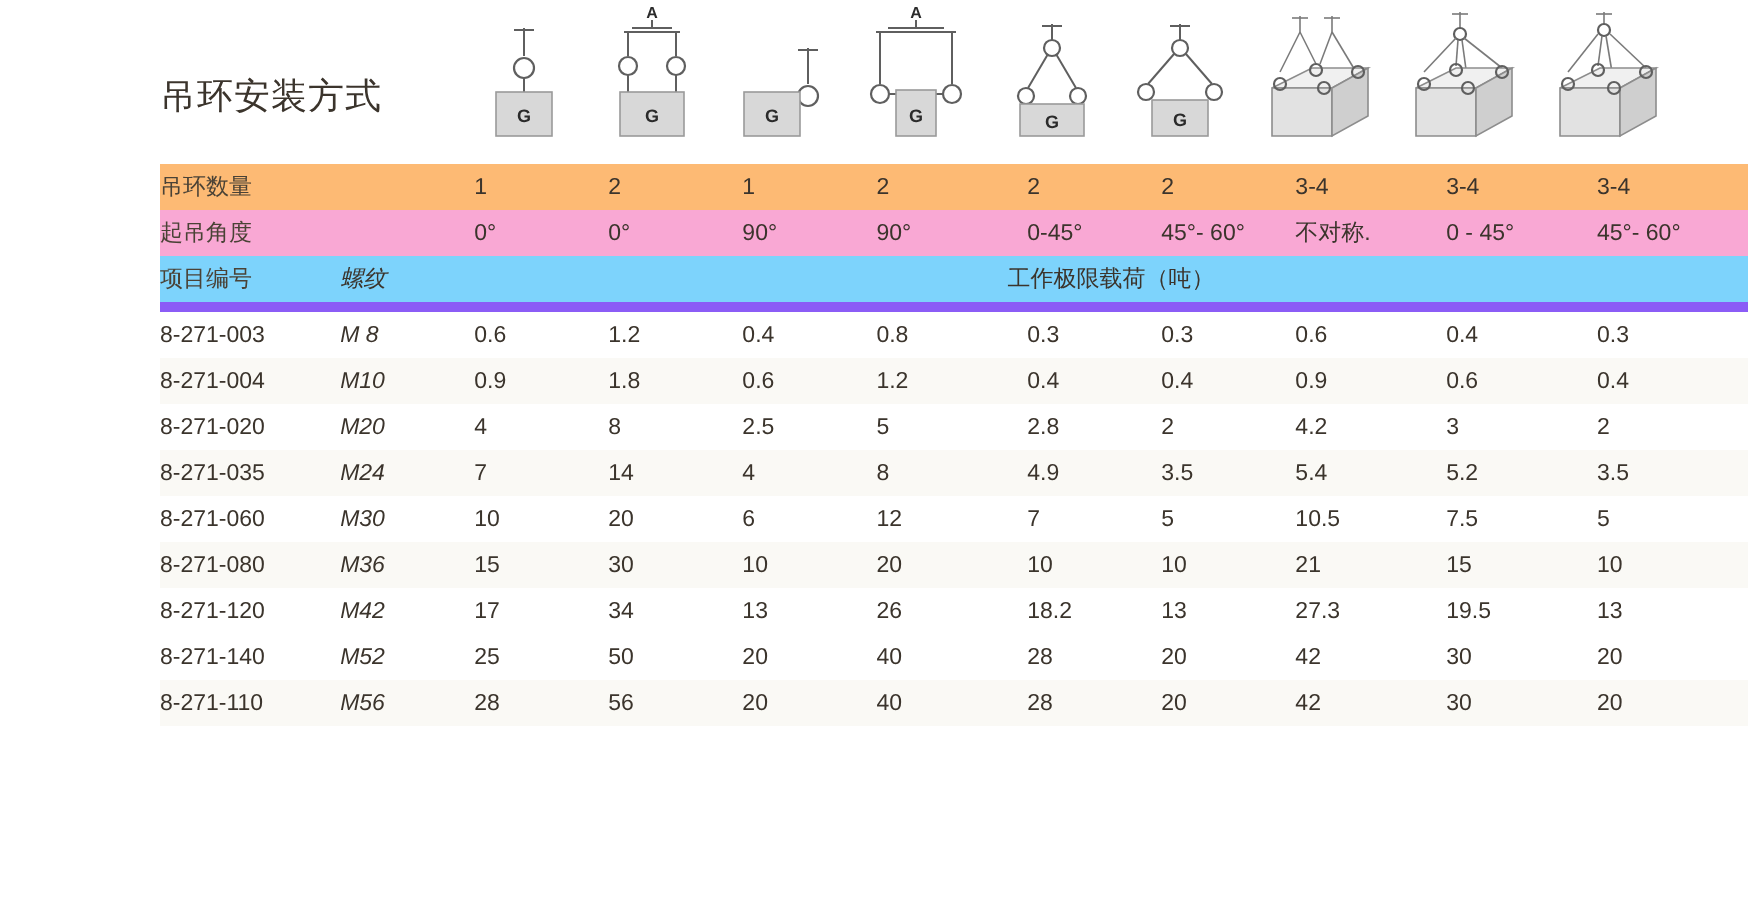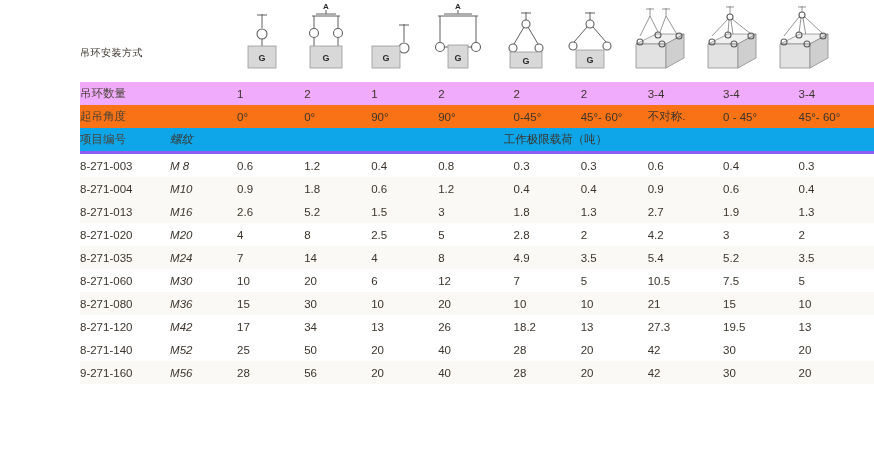--- a/index.html
+++ b/index.html
@@ -24,21 +24,21 @@
   
   .diagram-band {
     display: flex;
     align-items: flex-end;
     height: 82px;
     padding-left: 80px;
     box-sizing: border-box;
   }
   .diagram-title {
     width: 150px;
-    font-size: 10px;
+    font-size: 18px;
     color: #3b342c;
     padding-bottom: 22px;
     letter-spacing: 0.5px;
   }
   .diagram-cells {
     display: flex;
     flex: 1;
   }
   .dcell {
     width: 64px;
@@ -62,25 +62,25 @@
     padding: 0;
     height: 23px;
     vertical-align: middle;
     color: #3b342c;
   }
   .c-label { width: 86px; padding-left: 4px; }
   .c-thread { width: 64px; font-style: italic; }
   .c-val { width: 64px; }
   .c-val.wide { width: 72px; }
 
-  tr.head-row td { background: #f0abfc; }
-  tr.head-row.alt td { background: #f97316; }
+  tr.head-row td { background: #fdba74; }
+  tr.head-row.alt td { background: #f9a8d4; }
   tr.headline td {
-    background: #0ea5e9;
-    border-bottom: 3px solid #8b5cf6;
+    background: #7dd3fc;
+    border-bottom: 5px solid #8b5cf6;
   }
   tr.head-row td.c-label,
   tr.headline td.c-label { color: #4a4236; }
 
   tr.data td { background: #ffffff; }
   tr.data.odd td { background: #faf9f5; }
   tr.data td.c-label { color: #3b342c; margin-left: 36px; }
 
   .capacity-note {
     font-size: 11.5px;
@@ -349,33 +349,20 @@
         <td class="c-val">0.9</td>
         <td class="c-val">1.8</td>
         <td class="c-val">0.6</td>
         <td class="c-val wide">1.2</td>
         <td class="c-val">0.4</td>
         <td class="c-val">0.4</td>
         <td class="c-val wide">0.9</td>
         <td class="c-val wide">0.6</td>
         <td class="c-val wide">0.4</td>
       </tr>
-      <tr class="data odd">
-        <td class="c-label">8-271-013</td>
-        <td class="c-thread">M16</td>
-        <td class="c-val">2.6</td>
-        <td class="c-val">5.2</td>
-        <td class="c-val">1.5</td>
-        <td class="c-val wide">3</td>
-        <td class="c-val">1.8</td>
-        <td class="c-val">1.3</td>
-        <td class="c-val wide">2.7</td>
-        <td class="c-val wide">1.9</td>
-        <td class="c-val wide">1.3</td>
-      </tr>
       <tr class="data">
         <td class="c-label">8-271-020</td>
         <td class="c-thread">M20</td>
         <td class="c-val">4</td>
         <td class="c-val">8</td>
         <td class="c-val">2.5</td>
         <td class="c-val wide">5</td>
         <td class="c-val">2.8</td>
         <td class="c-val">2</td>
         <td class="c-val wide">4.2</td>
@@ -441,21 +428,21 @@
         <td class="c-val">50</td>
         <td class="c-val">20</td>
         <td class="c-val wide">40</td>
         <td class="c-val">28</td>
         <td class="c-val">20</td>
         <td class="c-val wide">42</td>
         <td class="c-val wide">30</td>
         <td class="c-val wide">20</td>
       </tr>
       <tr class="data odd">
-        <td class="c-label">9-271-160</td>
+        <td class="c-label">8-271-110</td>
         <td class="c-thread">M56</td>
         <td class="c-val">28</td>
         <td class="c-val">56</td>
         <td class="c-val">20</td>
         <td class="c-val wide">40</td>
         <td class="c-val">28</td>
         <td class="c-val">20</td>
         <td class="c-val wide">42</td>
         <td class="c-val wide">30</td>
         <td class="c-val wide">20</td>

